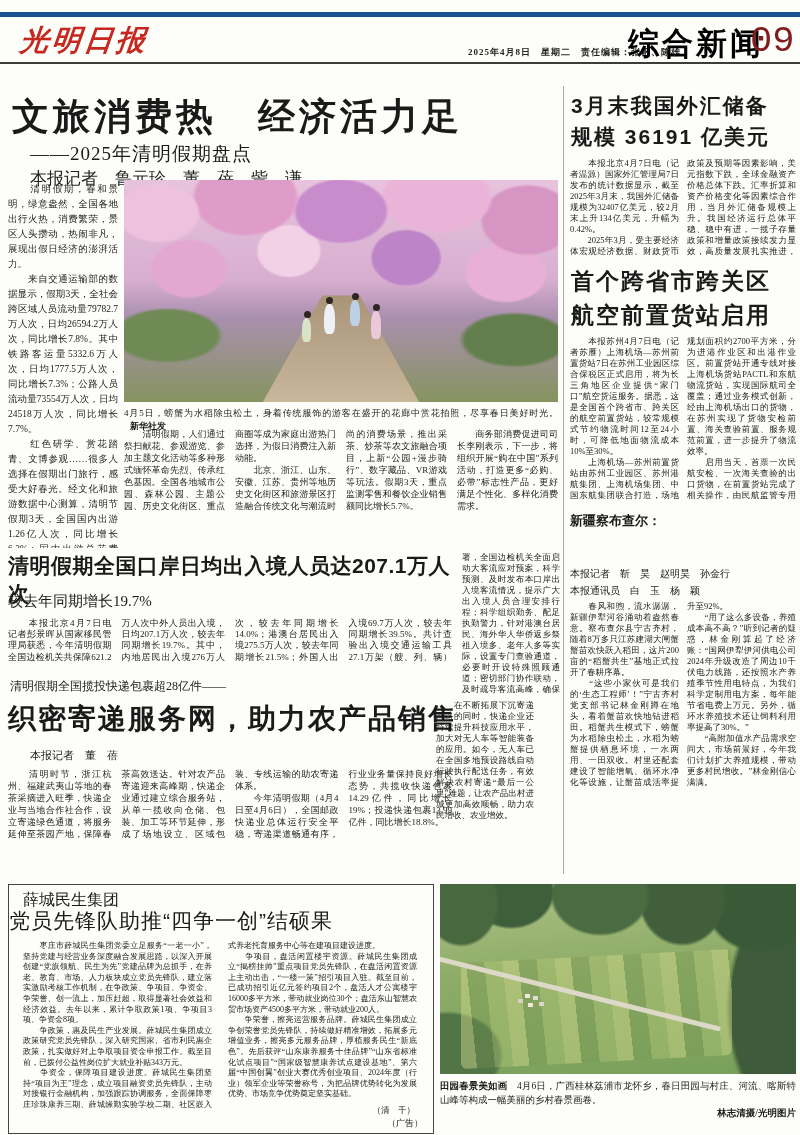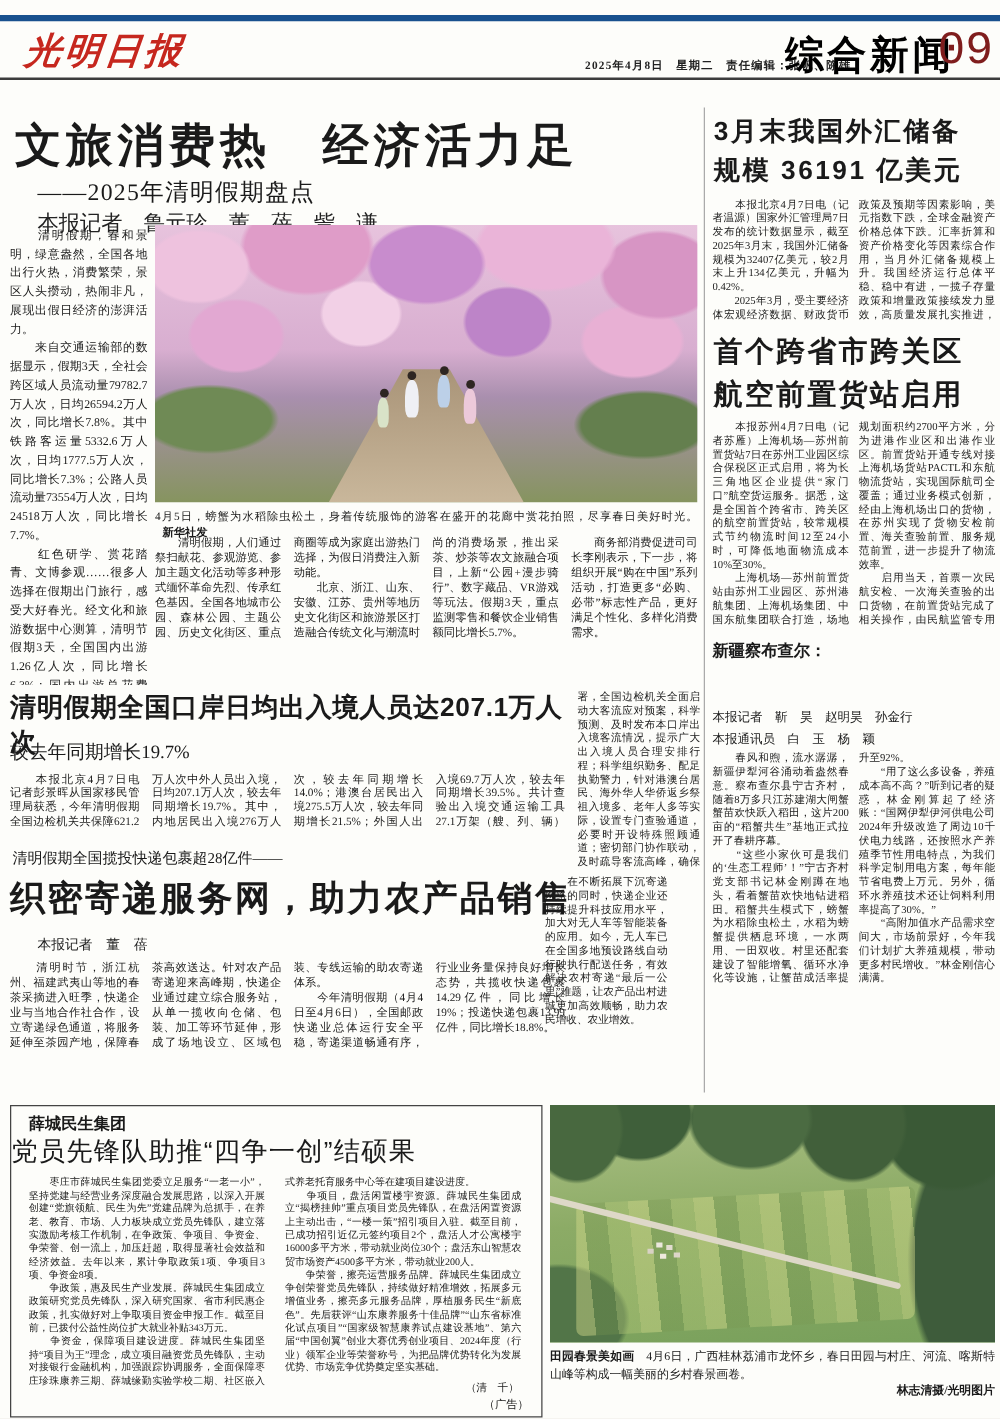--- a/index.html
+++ b/index.html
@@ -85,21 +85,21 @@
   .rice-kicker{left:570px;top:512px;font-size:13px;font-weight:bold;}
   .rice-headline{left:570px;top:531px;font-size:24px;font-weight:bold;letter-spacing:4px;
       font-family:"Liberation Sans","DejaVu Sans",sans-serif;}
   .rice-byline1{left:570px;top:567px;font-size:10px;}
   .rice-byline2{left:570px;top:584px;font-size:10px;}
   .rice-body{left:570px;top:601px;width:226px;height:271px;font-size:8.5px;line-height:11px;
       column-count:2;column-gap:8px;}
 
   
   .minsheng-box{left:8px;top:884px;width:424px;height:248px;border:1px solid #444;background:#fdfdfa;}
-  .minsheng-org{position:absolute;left:14px;top:5px;font-size:13px;font-weight:bold;}
+  .minsheng-org{position:absolute;left:14px;top:5px;font-size:16px;font-weight:normal;}
   .minsheng-headline{position:absolute;left:0;top:22px;width:100%;text-align:left;font-size:21px;
       font-weight:normal;letter-spacing:1px;font-family:"Liberation Sans","DejaVu Sans",sans-serif;}
   .minsheng-body{position:absolute;left:14px;top:56px;width:394px;height:172px;font-size:8px;
       line-height:10.6px;column-count:2;column-gap:16px;}
   .minsheng-signoff{position:absolute;right:18px;bottom:16px;font-size:8.5px;}
   .ad-mark{position:absolute;right:10px;bottom:3px;font-size:9px;}
 
   
   .landscape-photo{left:440px;top:884px;width:356px;height:190px;
       background:linear-gradient(175deg,#aec287 0%,#8cab66 45%,#78a05b 100%);}

